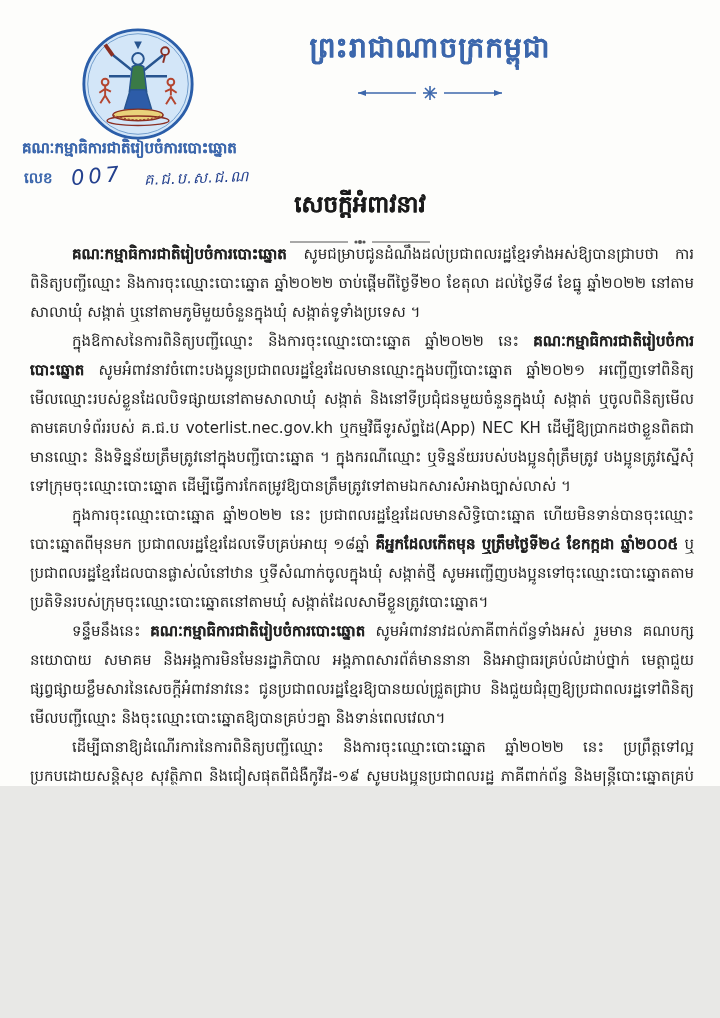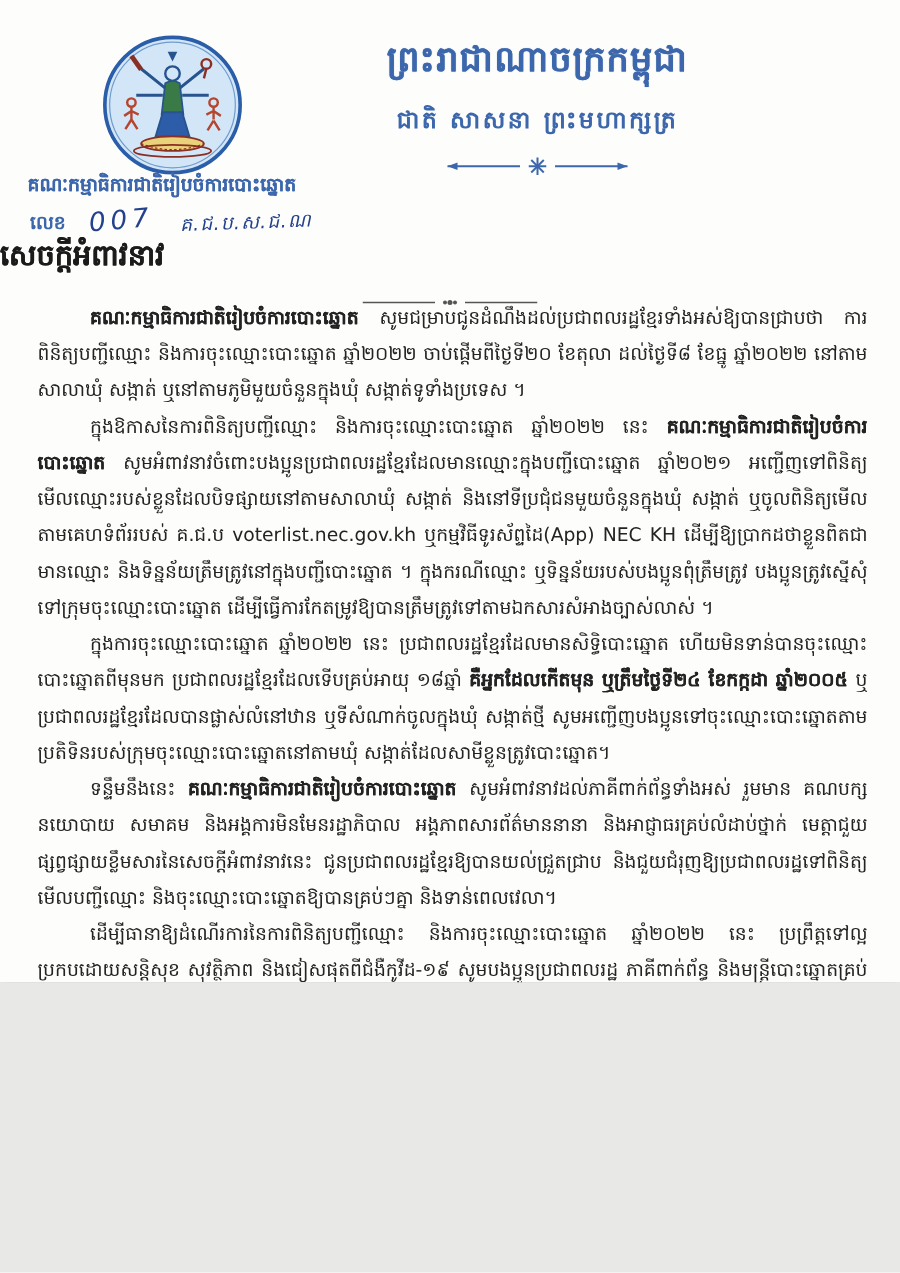--- a/index.html
+++ b/index.html
@@ -17,21 +17,21 @@
   .orn{margin-top:14px;}
   .committee{position:absolute;left:22px;top:138px;font-size:15px;font-weight:bold;
       color:var(--blue);text-shadow:0 0 .5px var(--blue);}
   .docno{position:absolute;left:24px;top:164px;font-size:15px;color:var(--blue);}
   .docno .lbl{font-weight:bold;margin-right:14px;}
   .hand{color:var(--ink);font-style:italic;display:inline-block;}
   .num{font-size:21px;letter-spacing:4px;transform:rotate(-5deg);margin-right:16px;}
   .code{font-size:15px;transform:rotate(-2deg);letter-spacing:1px;}
 
   
-  .title{position:absolute;left:0;right:0;top:190px;font-size:23px;
+  .title{position:absolute;left:0;right:0;top:190px;text-align:center;font-size:23px;
       font-weight:bold;color:#1b1b1b;text-shadow:0 0 .5px #1b1b1b;}
   .title-rule{position:absolute;left:290px;top:232px;width:140px;}
 
   
   .body{position:absolute;left:30px;right:26px;top:240px;height:552px;overflow:hidden;}
   .para{margin:0;text-indent:42px;text-align:justify;font-size:15px;line-height:29px;
       color:var(--black);}
   .b{font-weight:bold;text-shadow:0 0 .4px var(--black);}
 
   
@@ -79,21 +79,20 @@
       </g>
 
       <ellipse cx="60" cy="92" rx="26" ry="6" fill="#e9d27a" stroke="#8a2f23" stroke-width="1.5"></ellipse>
       <ellipse cx="60" cy="98" rx="32" ry="5" fill="none" stroke="#8a2f23" stroke-width="1.5"></ellipse>
       <path d="M34 92 q26 10 52 0" stroke="#8a2f23" stroke-width="1" fill="none" stroke-dasharray="2 2"></path>
     </svg>
   </div>
 
   <div class="header">
     <div class="h1">ព្រះរាជាណាចក្រកម្ពុជា</div>
-    <div class="h2">ជាតិ សាសនា ព្រះមហាក្សត្រ</div>
     <div class="orn">
       <svg width="160" height="16" viewBox="0 0 160 16">
         <line x1="8" y1="8" x2="66" y2="8" stroke="#3c67ac" stroke-width="1.6"></line>
         <line x1="94" y1="8" x2="152" y2="8" stroke="#3c67ac" stroke-width="1.6"></line>
         <polygon points="8,8 16,5 16,11" fill="#3c67ac"></polygon>
         <polygon points="152,8 144,5 144,11" fill="#3c67ac"></polygon>
         <g stroke="#3c67ac" stroke-width="1.6">
           <line x1="80" y1="1" x2="80" y2="15"></line>
             <line x1="73" y1="8" x2="87" y2="8"></line>
           <line x1="75" y1="3" x2="85" y2="13"></line>

